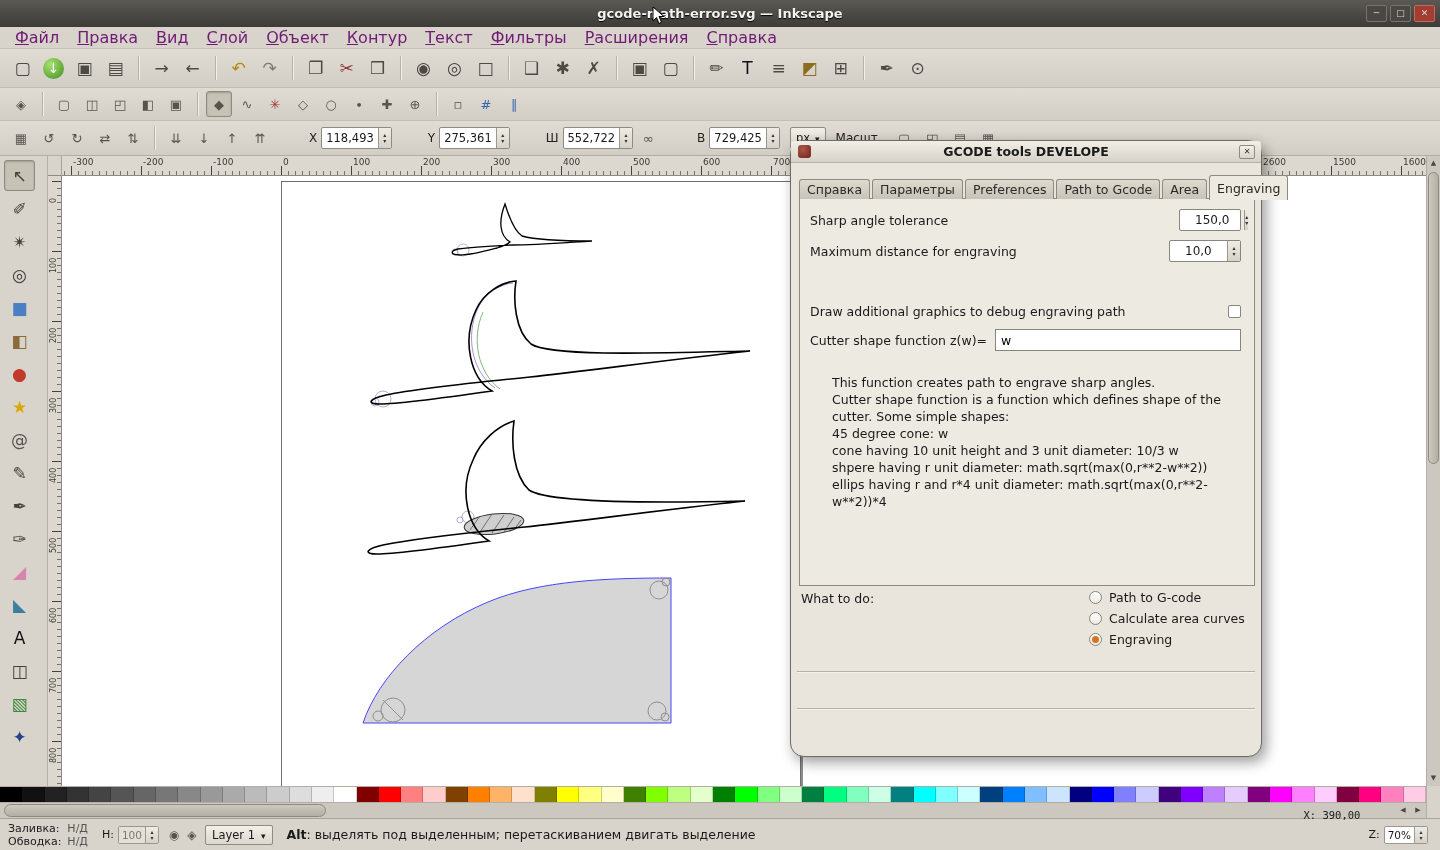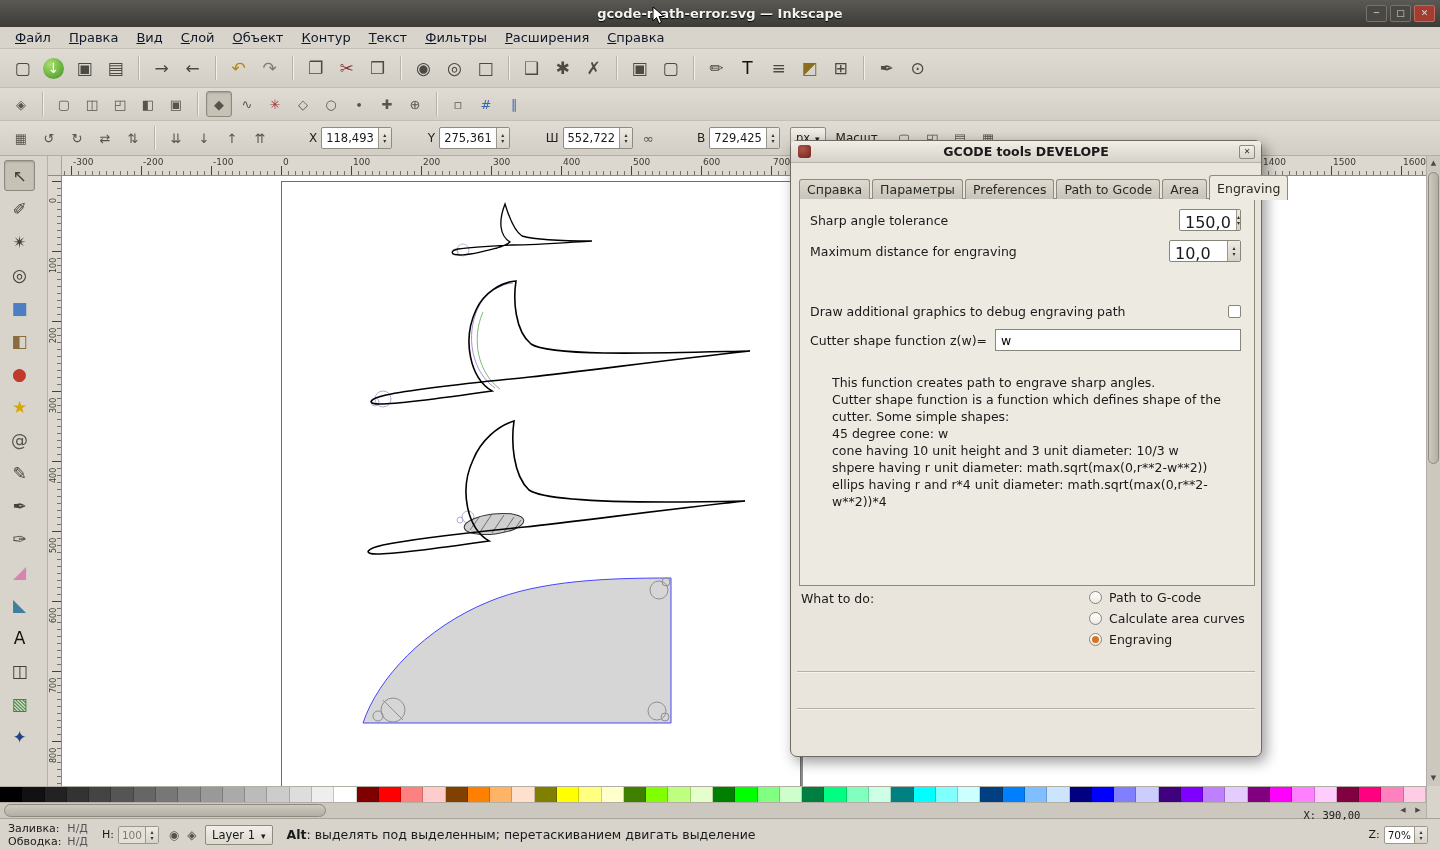--- a/index.html
+++ b/index.html
@@ -11,21 +11,21 @@
   .winbtns{position:absolute;right:5px;top:5px;display:flex;gap:3px}
   .winbtn{width:21px;height:17px;background:#4a4843;border:1px solid #76736c;border-radius:2px;color:#d9d7d2;font-size:9px;line-height:15px;text-align:center}
   .winbtn.min::before{content:"─"}
   .winbtn.max::before{content:"□"}
   .winbtn.close{background:#a33c31;border-color:#c0695f}
   .winbtn.close::before{content:"✕"}
   .cursor{position:absolute;left:652px;top:6px;z-index:200}
   
   .bar{position:absolute;left:0;width:100%;background:linear-gradient(#e0dcd3,#d2cec5);display:flex;align-items:center;padding-left:8px;gap:2px}
   .menubar{position:absolute;left:0;top:27px;width:100%;height:22px;background:#d8d4cb;border-bottom:1px solid #c4c0b6;display:flex;align-items:center;padding-left:6px}
-  .menu-item{padding:2px 9px;font-size:13px;color:#0f172a}
+  .menu-item{padding:2px 9px;font-size:16px;color:#701a75}
   .toolbar1{top:49px;height:39px;border-bottom:1px solid #c2beb4}
   .toolbar2{top:88px;height:33px;border-bottom:1px solid #c2beb4}
   .toolbar3{top:121px;height:35px;border-bottom:1px solid #b2aea4}
   .tbtn{width:29px;height:29px;display:flex;align-items:center;justify-content:center;font-size:17px;color:#4c4a44;border-radius:3px}
   .tbtn.open span{width:21px;height:21px;border-radius:50%;background:radial-gradient(circle at 35% 30%,#a8e070,#3f8f1f);color:#fff;font-size:14px;line-height:21px;text-align:center}
   .t2btn{width:26px;height:26px;display:flex;align-items:center;justify-content:center;font-size:13px;color:#57544e;border-radius:3px;border:1px solid transparent}
   .pressed{background:#c6c2b6;border:1px solid #8e8a80;box-shadow:inset 0 1px 2px rgba(0,0,0,.2)}
   .sep{width:1px;height:24px;background:#b6b2a8;margin:0 6px;box-shadow:1px 0 0 #f2efe8}
   .fieldgrp{display:flex;align-items:center;gap:4px;margin-left:26px}
   .flabel{font-size:12px;color:#222;margin-left:8px}
@@ -74,33 +74,33 @@
   .mini-spin .val{padding:2px 3px;font-size:10.5px;min-width:26px}
   .mini-spin.dim .val{background:#e4e0d7;color:#7e7a72}
   .sicon{width:18px;height:18px;display:flex;align-items:center;justify-content:center;color:#55524c;font-size:12px}
   .eye::before{content:"◉"}
   .lock::before{content:"◈"}
   .layer-combo{display:flex;align-items:center;height:20px;border:1px solid #8f8b81;background:linear-gradient(#f2efe9,#dcd8ce);padding:0 6px;gap:6px;border-radius:2px;font-size:11.5px;margin-left:4px;white-space:nowrap}
   .status-msg{flex:1;padding-left:14px;font-size:12.5px;white-space:nowrap;overflow:hidden}
   .coords{text-align:right;font-family:"DejaVu Sans Mono",monospace;font-size:10.5px;line-height:13px;padding-right:8px;white-space:pre}
   .zoom-block{display:flex;align-items:center;gap:4px;padding-right:12px}
   
-  .dialog{position:absolute;left:790px;top:140px;width:472px;height:617px;background:#e9e5dc;border:1px solid #6f6b63;border-radius:7px;box-shadow:4px 5px 14px rgba(0,0,0,.4);z-index:60}
+  .dialog{position:absolute;left:790px;top:140px;width:472px;height:617px;background:#e9e5dc;border:1px solid #6f6b63;border-radius:14px;box-shadow:4px 5px 14px rgba(0,0,0,.4);z-index:60}
   .dlg-title{height:22px;background:linear-gradient(#f1eee7,#d6d2c8);border-bottom:1px solid #b5b1a7;border-radius:3px 3px 0 0;display:flex;align-items:center;justify-content:center;font-weight:bold;font-size:12.5px;position:relative}
   .dlg-icon{position:absolute;left:7px;top:4px;width:13px;height:13px;background:radial-gradient(circle at 35% 30%,#b0554a,#6e241b);border-radius:3px}
   .dlg-close{position:absolute;right:6px;top:4px;width:16px;height:14px;border:1px solid #8e8a80;background:linear-gradient(#f2efe9,#d9d5cb);font-size:8px;line-height:12px;text-align:center;border-radius:2px;color:#333}
   .dlg-close::before{content:"✕"}
   .tabs{position:absolute;left:8px;top:34px;height:24px;display:flex;align-items:flex-end;z-index:3}
   .tab{height:20px;padding:2px 7px;font-size:12.5px;background:linear-gradient(#dedacf,#c7c3b8);border:1px solid #8e8a80;border-bottom:none;border-radius:3px 3px 0 0;margin-right:2px;color:#2a2a26;white-space:nowrap}
   .tab.active{height:25px;margin-bottom:-1px;padding-top:5px;background:#edeae2;z-index:4}
   .notebook{position:absolute;left:8px;top:57px;width:456px;height:388px;background:#edeae2;border:1px solid #8e8a80;z-index:2}
   .nb-row{position:absolute;left:10px;right:13px;display:flex;align-items:center;justify-content:space-between}
   .nb-label{font-size:12.5px;white-space:nowrap}
   .dspin{display:flex;height:22px;border:1px solid #8a857a;background:#fff;border-radius:2px;flex:0 0 auto}
-  .dspin .val{padding:3px 5px;font-size:16px;flex:1}
+  .dspin .val{padding:3px 15px;font-size:12px;flex:1}
   .checkbox{width:13px;height:13px;background:#fff;border:1px solid #8a857a;border-radius:2px;flex:0 0 auto}
   .cutter-input{flex:1;margin-left:8px;height:22px;border:1px solid #8a857a;background:#fff;font-size:12.5px;padding:2px 5px;font-family:"DejaVu Sans",sans-serif}
   .helptext{position:absolute;left:32px;top:175px;width:414px;font-size:12.5px;line-height:17px;white-space:pre-wrap}
   .whatdo-label{position:absolute;left:10px;top:450px;font-size:12.5px}
   .radios{position:absolute;left:298px;top:449px;display:flex;flex-direction:column;gap:6px}
   .radio-row{display:flex;align-items:center;gap:7px;font-size:12.5px}
   .radio{width:13px;height:13px;border-radius:50%;border:1px solid #8a857a;background:linear-gradient(#fff,#eceae2);flex:0 0 auto}
   .radio.sel::after{content:"";display:block;width:7px;height:7px;border-radius:50%;background:#d9731f;margin:2px}
   .sep-h{position:absolute;left:6px;right:6px;height:2px;border-top:1px solid #b5b1a7;border-bottom:1px solid #f6f3ec}
   .preview-row{position:absolute;left:10px;right:18px;top:540px;display:flex;justify-content:space-between;align-items:center;font-size:12.5px}
@@ -452,21 +452,21 @@
       <div class="hlab" style="left: 851px;">900</div>
       <div class="htick" style="left: 919px;"></div>
       <div class="hlab" style="left: 921px;">1000</div>
       <div class="htick" style="left: 989px;"></div>
       <div class="hlab" style="left: 991px;">1100</div>
       <div class="htick" style="left: 1059px;"></div>
       <div class="hlab" style="left: 1061px;">1200</div>
       <div class="htick" style="left: 1129px;"></div>
       <div class="hlab" style="left: 1131px;">1300</div>
       <div class="htick" style="left: 1199px;"></div>
-      <div class="hlab" style="left: 1201px;">1400</div>
+      <div class="hlab" style="left: 1201px;">2600</div>
       <div class="htick" style="left: 1269px;"></div>
       <div class="hlab" style="left: 1271px;">1500</div>
       <div class="htick" style="left: 1339px;"></div>
       <div class="hlab" style="left: 1341px;">1600</div>
     </div>
   <div class="vruler" id="vruler">
       <div class="vtick" style="top: 5px;"></div>
       <div class="vlab" style="top: 27px;">0</div>
       <div class="vtick" style="top: 75px;"></div>
       <div class="vlab" style="top: 97px;">100</div>

